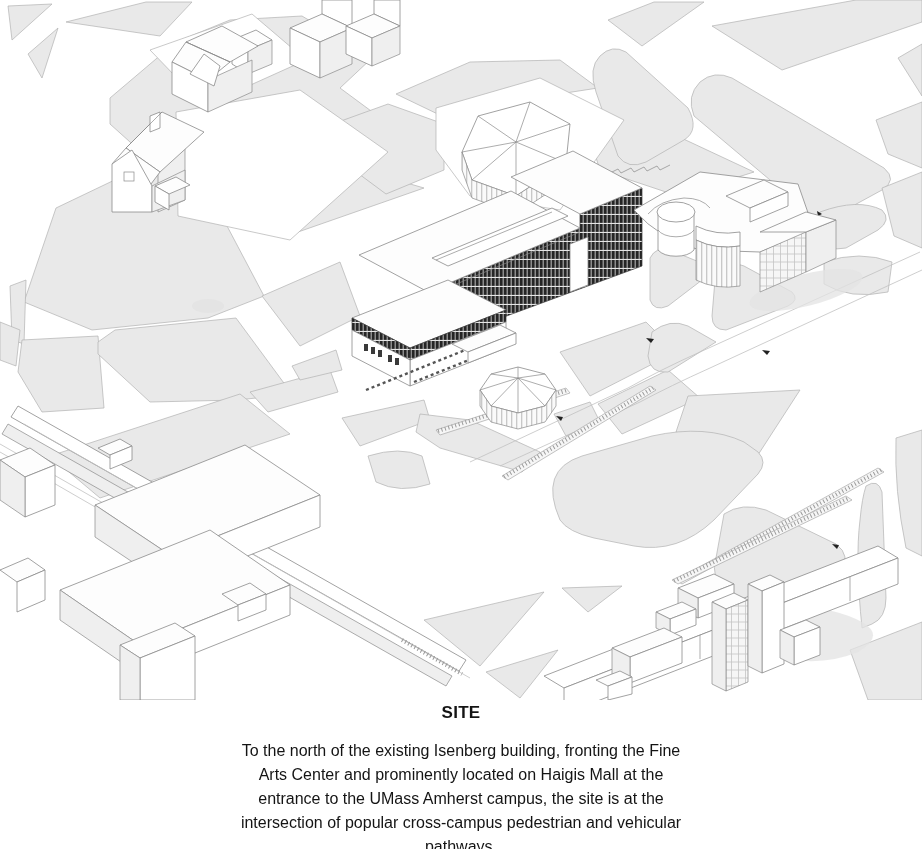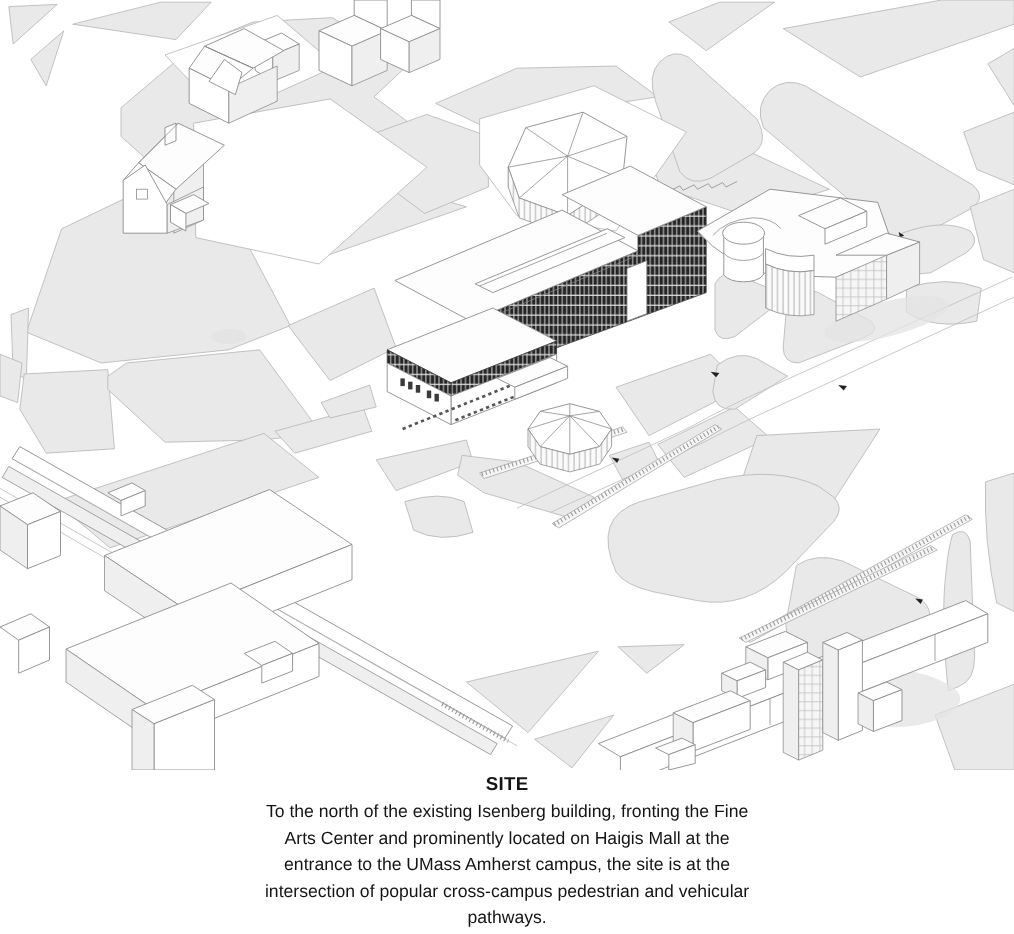--- a/index.html
+++ b/index.html
@@ -21,21 +21,21 @@
   .grid{fill:url(#liteGrid);stroke:var(--line);stroke-width:.7}
   .ln{fill:none;stroke:var(--line);stroke-width:.7}
   .thin{fill:none;stroke:#c2c2c2;stroke-width:.8}
   .dash{fill:none;stroke:#555;stroke-width:2.4;stroke-dasharray:3 3}
   .ladder{fill:none;stroke:#9a9a9a;stroke-width:4;stroke-dasharray:1 2.6}
   .stripq{fill:#f6f6f6;stroke:#9a9a9a;stroke-width:.6}
   .shadow{fill:var(--shadow);opacity:.75;stroke:none}
   .tick{fill:#222;stroke:none}
   .glyph{fill:#3a3a3a;stroke:none}
   .caption{position:absolute;left:0;top:703px;width:922px;text-align:center;color:var(--text);}
-  .caption-title{font-weight:bold;font-size:17px;letter-spacing:.3px;margin:0 auto 4px auto;}
+  .caption-title{font-weight:bold;font-size:17px;letter-spacing:.3px;margin:0 auto 16px auto;}
   .caption-body{font-size:16px;line-height:24px;margin:0 auto;max-width:580px;white-space:pre-line;}
 </style>
 </head>
 <body>
 
 <div class="page">
   <div class="drawing-wrap">
   <svg viewBox="0 0 922 700" width="922" height="700">
     <defs>
       <pattern id="winGrid" width="4" height="9" patternUnits="userSpaceOnUse">

